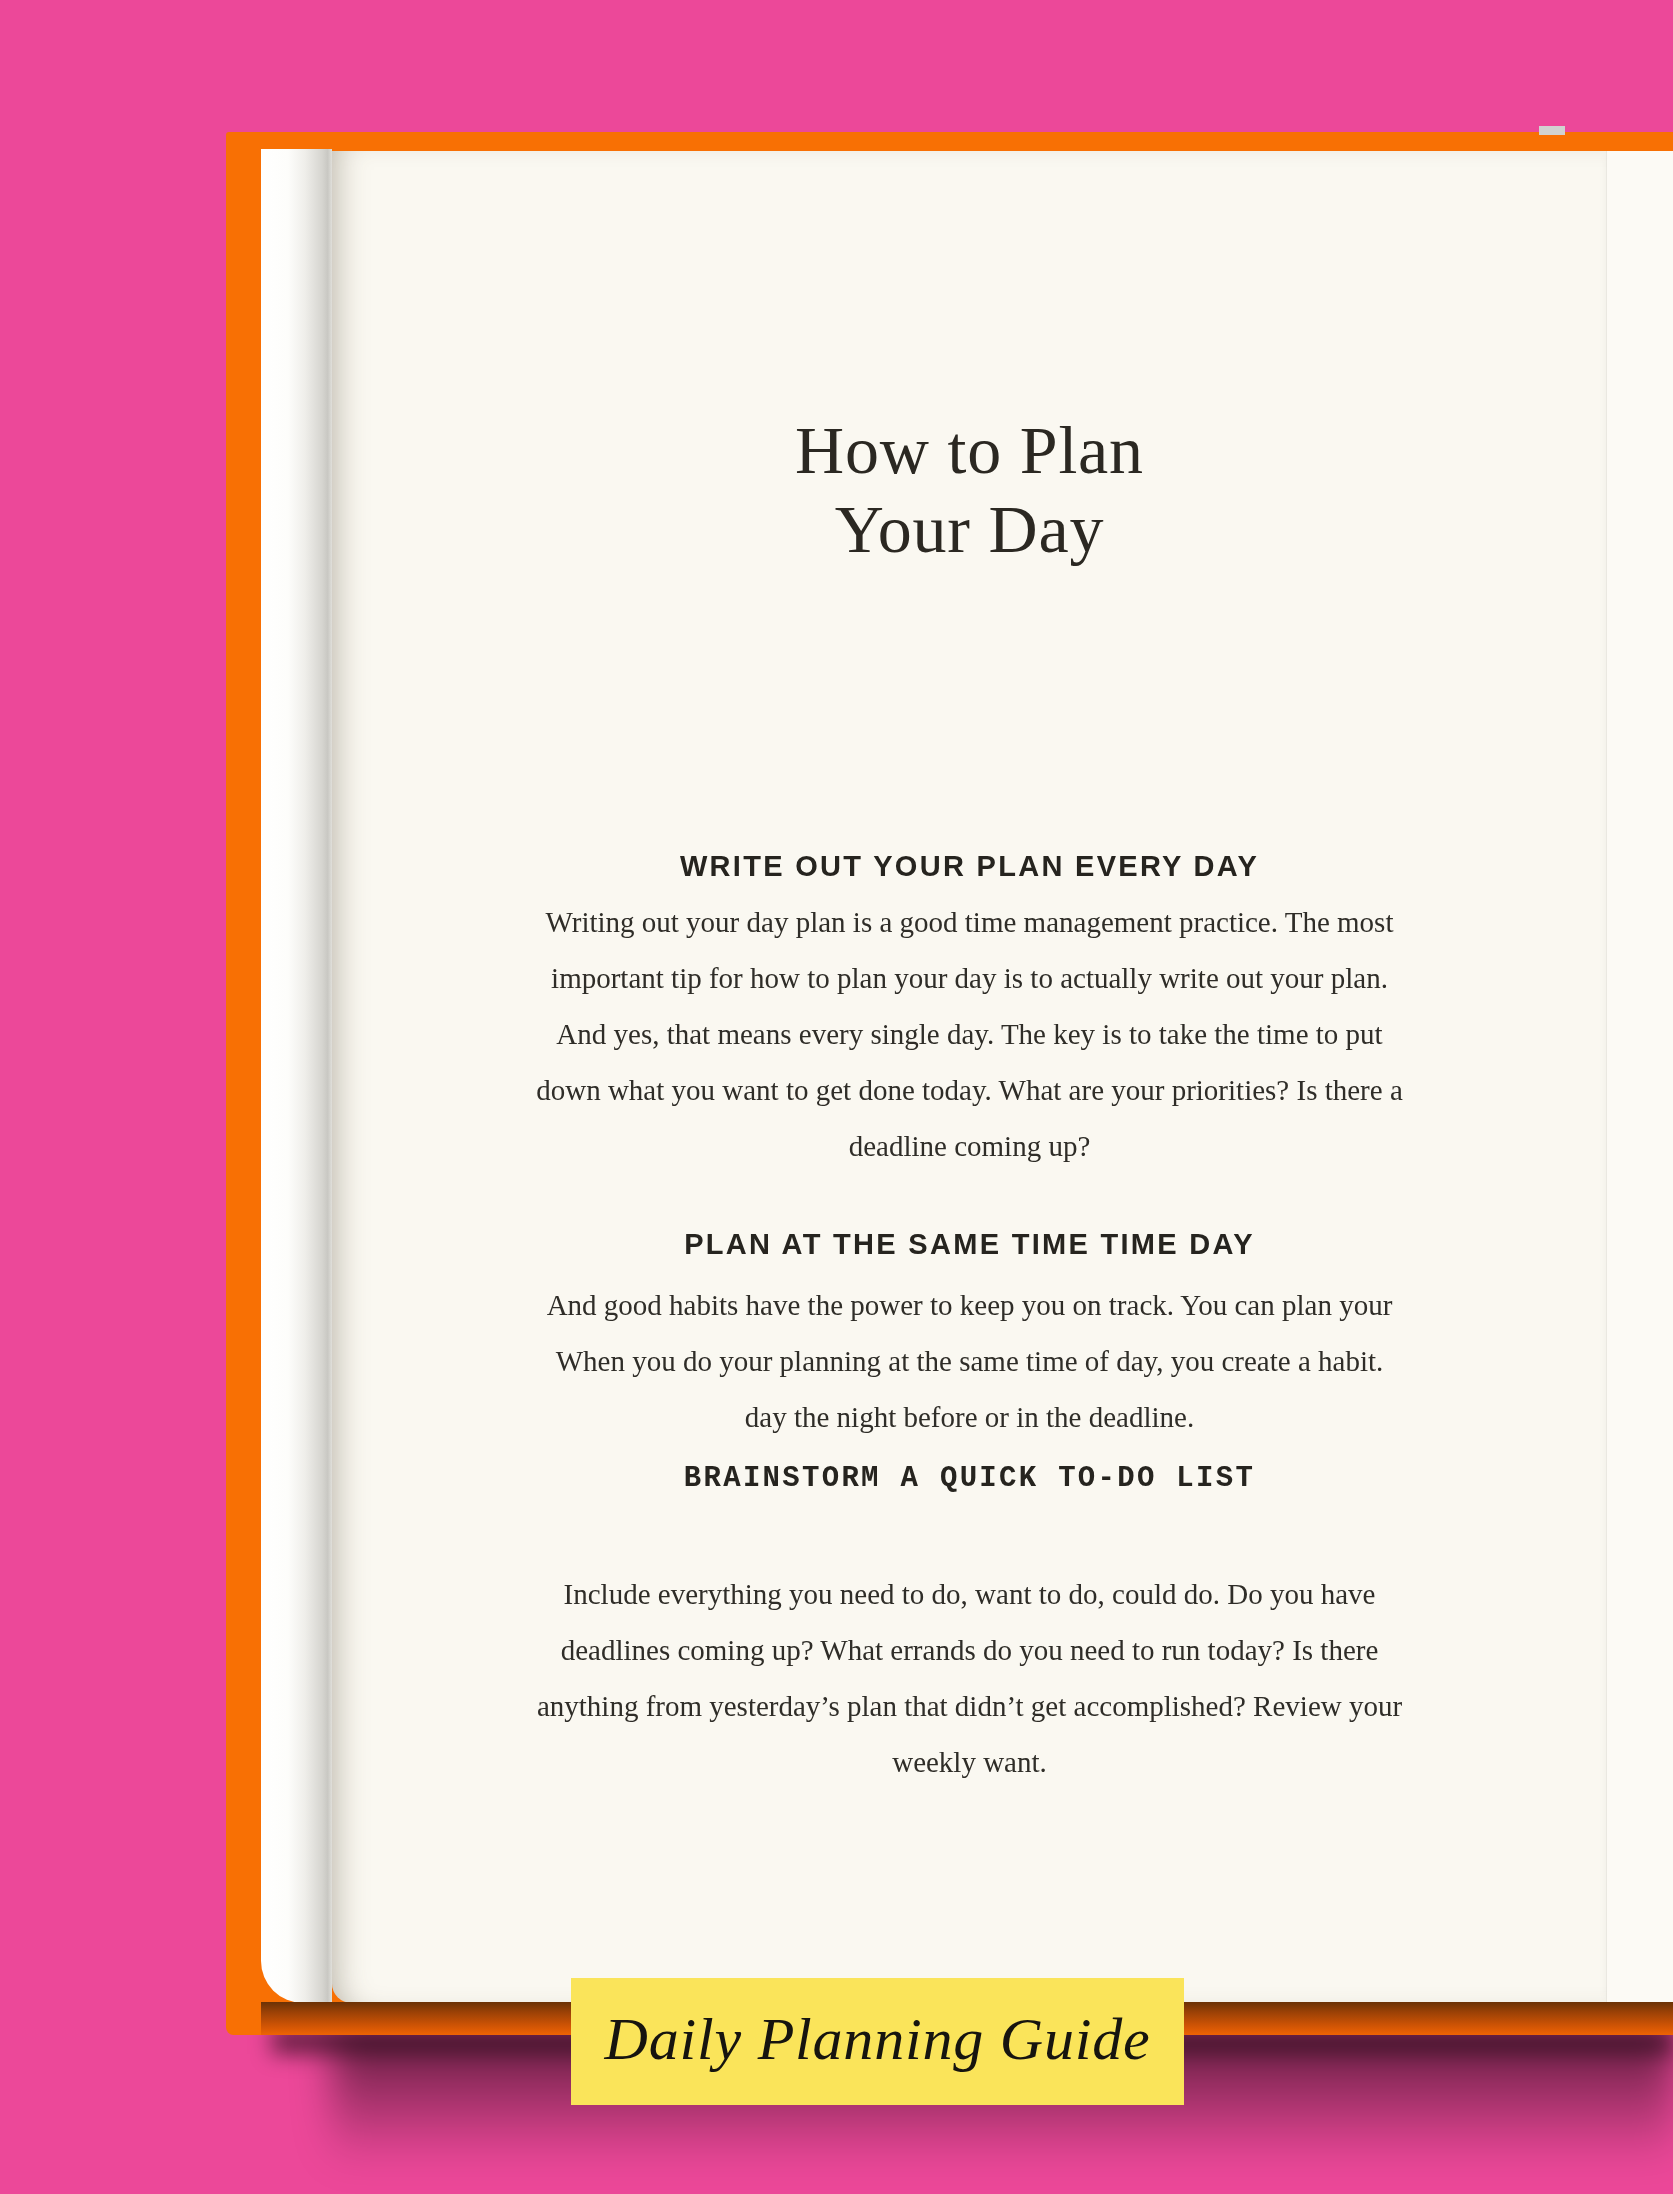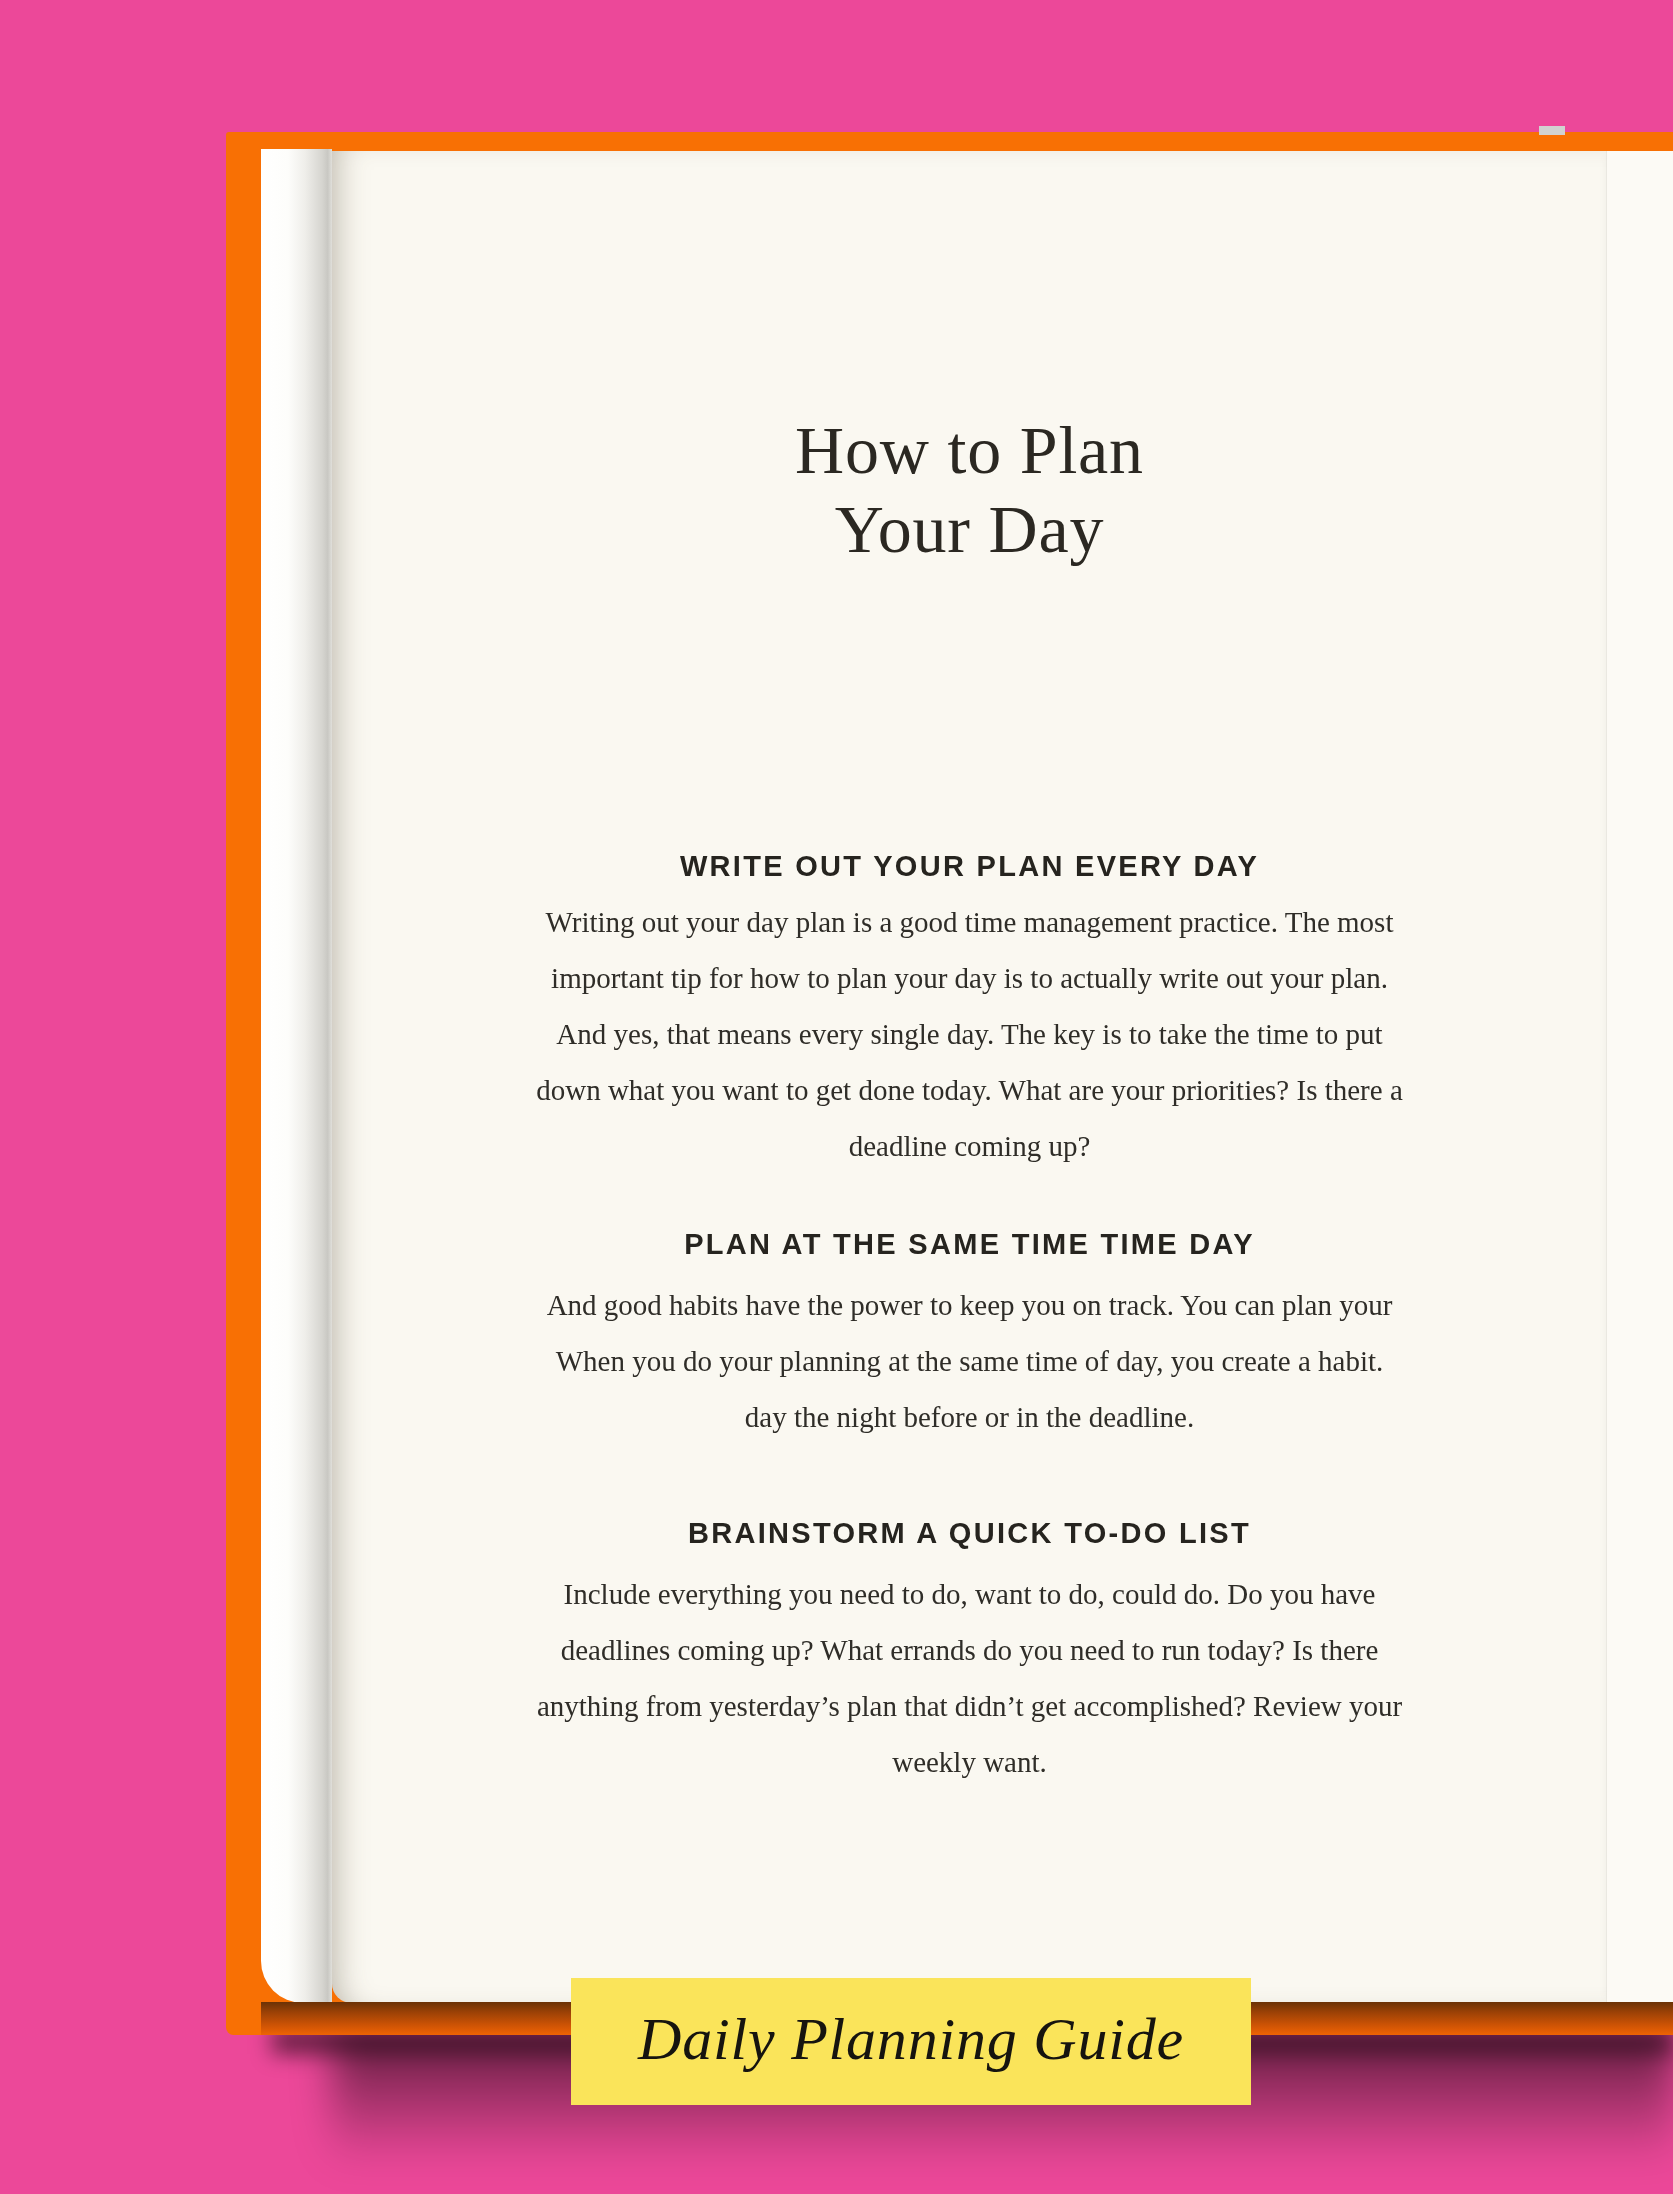--- a/index.html
+++ b/index.html
@@ -108,28 +108,28 @@
     left: 0; width: 100%;
     font-family: "Liberation Serif", serif;
     font-size: 29px;
     line-height: 56px;
     color: #2f2d28;
   }
   .h-1 { top: 851px; }
   .b-1 { top: 894px; }
   .h-2 { top: 1229px; }
   .b-2 { top: 1277px; }
-  .h-3 { top: 1518px; }
+  .h-3 { top: 1464px; font-family: Liberation Mono, monospace; }
   .b-3 { top: 1566px; }
 
   
   .banner {
     position: absolute;
     left: 571px; top: 1978px;
-    width: 680px; height: 127px;
+    width: 613px; height: 127px;
     background: var(--banner-yellow, #fae45a);
     display: flex;
     align-items: center;
     justify-content: center;
     z-index: 5;
   }
   .banner-label {
     font-family: "Liberation Serif", serif;
     font-style: italic;
     font-size: 60px;

